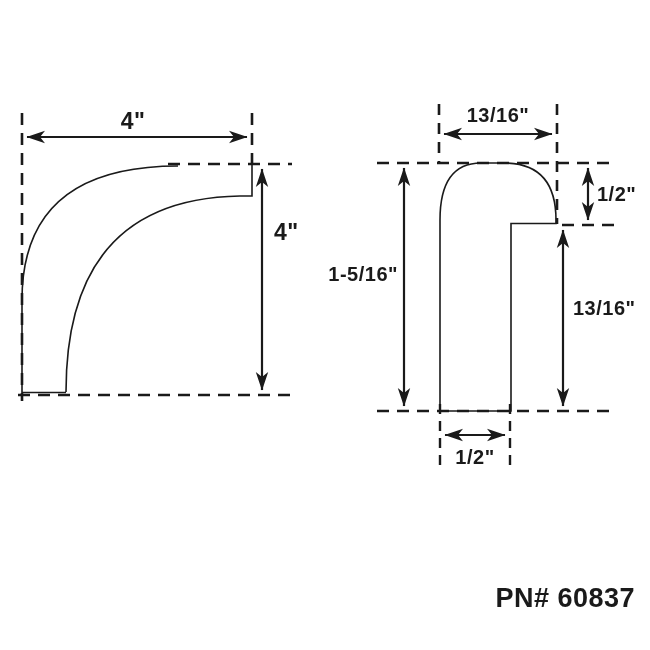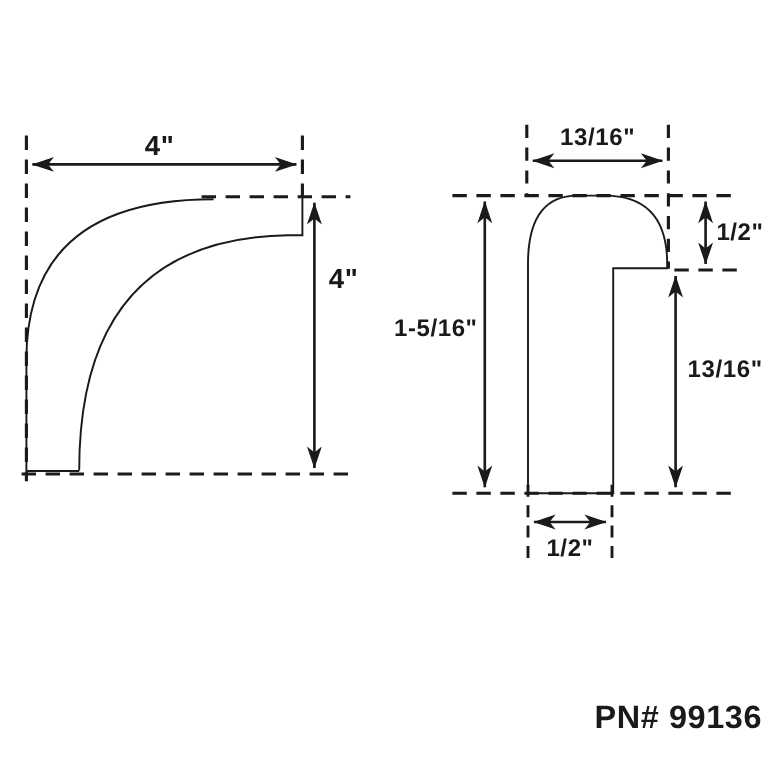--- a/index.html
+++ b/index.html
@@ -92,14 +92,14 @@
   <div class="dim-label lbl-prof-top">13/16"</div>
 
   <div class="dim-label lbl-prof-lip">1/2"</div>
 
   <div class="dim-label lbl-prof-overall">1-5/16"</div>
 
   <div class="dim-label lbl-prof-leg-h">13/16"</div>
 
   <div class="dim-label lbl-prof-leg-w">1/2"</div>
 
-  <div class="dim-label lbl-part-number">PN# 99136</div>
+  <div class="dim-label lbl-part-number">PN# 60837</div>
 </div>
 
 </body></html>

